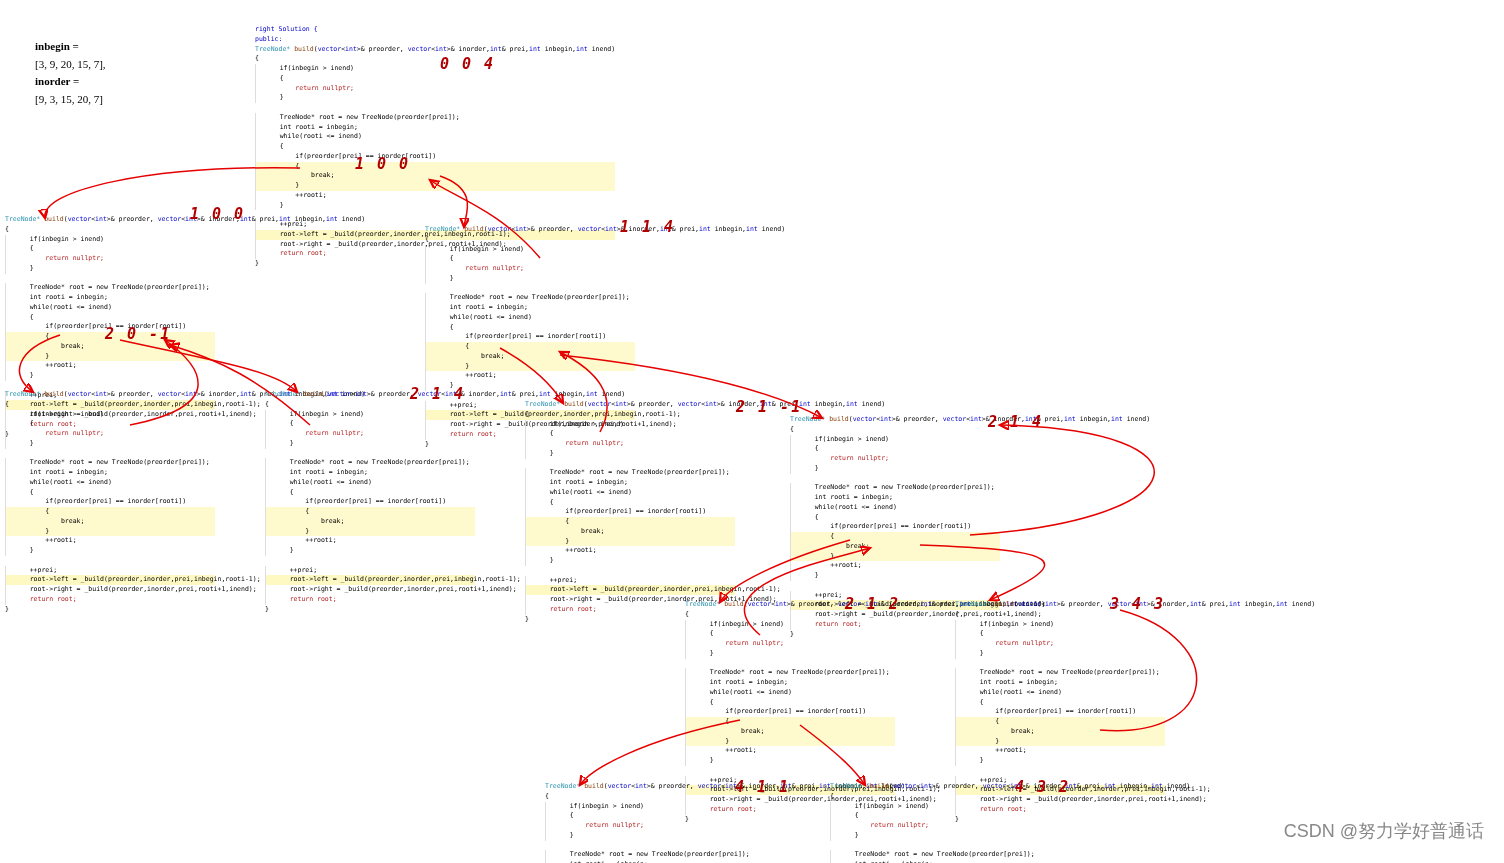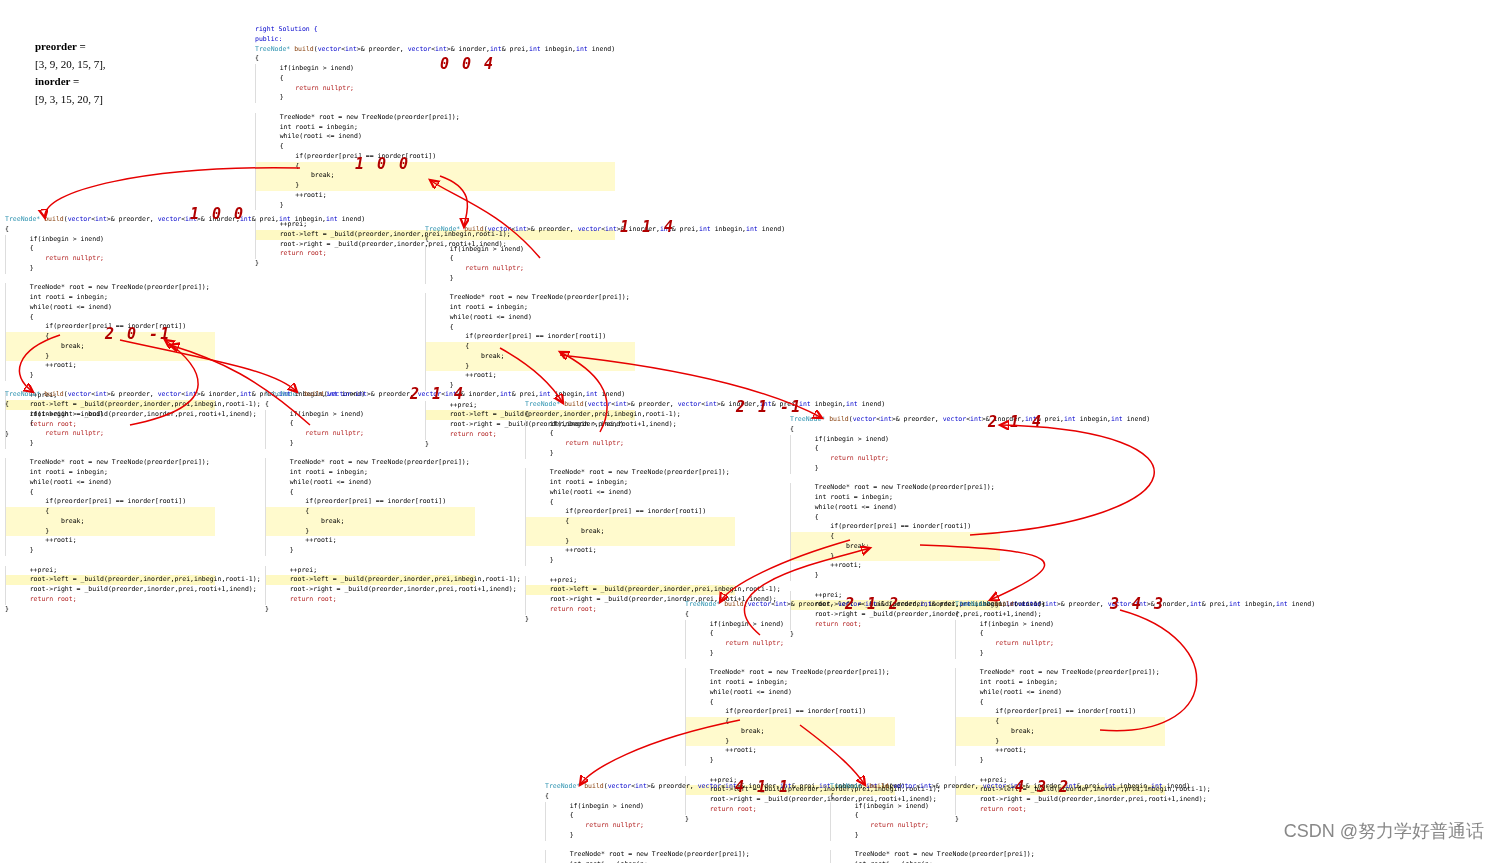--- a/index.html
+++ b/index.html
@@ -17,21 +17,21 @@
   .highlight-b { background: #fef9c3; }
   .watermark { position: absolute; right: 20px; bottom: 20px; font-size: 18px; color: #888; font-family: sans-serif; }
   svg.arrows { position: absolute; top: 0; left: 0; width: 1504px; height: 863px; pointer-events: none; }
   svg.arrows path { stroke: #e60000; stroke-width: 1.5; fill: none; }
   .code-block[data-layout="mini"] { width: 210px; }
 </style>
 </head>
 <body>
 
 <div class="input-box">
-  <div><b>preorder =</b></div>
+  <div><b>inbegin =</b></div>
   <div>[3, 9, 20, 15, 7],</div>
   <div><b>inorder =</b></div>
   <div>[9, 3, 15, 20, 7]</div>
 </div>
 
 <div class="code-block" style="left:255px; top:25px;">
   <div class="line"><span class="kw">right Solution {</span></div>
   <div class="line"><span class="kw">public:</span></div>
   <div class="line"><span class="cls">TreeNode*</span> <span class="fn">build</span>(<span class="kw">vector</span>&lt;<span class="kw">int</span>&gt;&amp; preorder, <span class="kw">vector</span>&lt;<span class="kw">int</span>&gt;&amp; inorder,<span class="kw">int</span>&amp; prei,<span class="kw">int</span> inbegin,<span class="kw">int</span> inend)</div>
   <div class="line">{</div>

